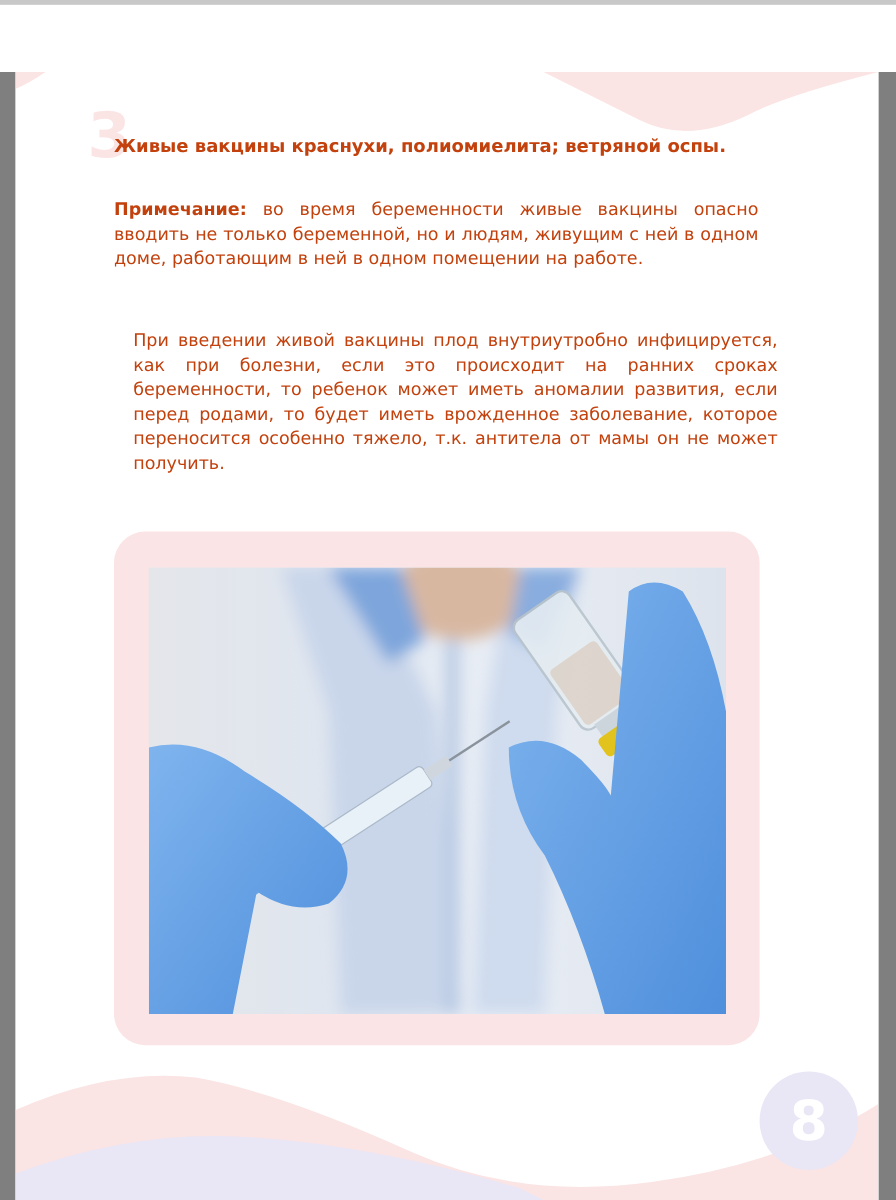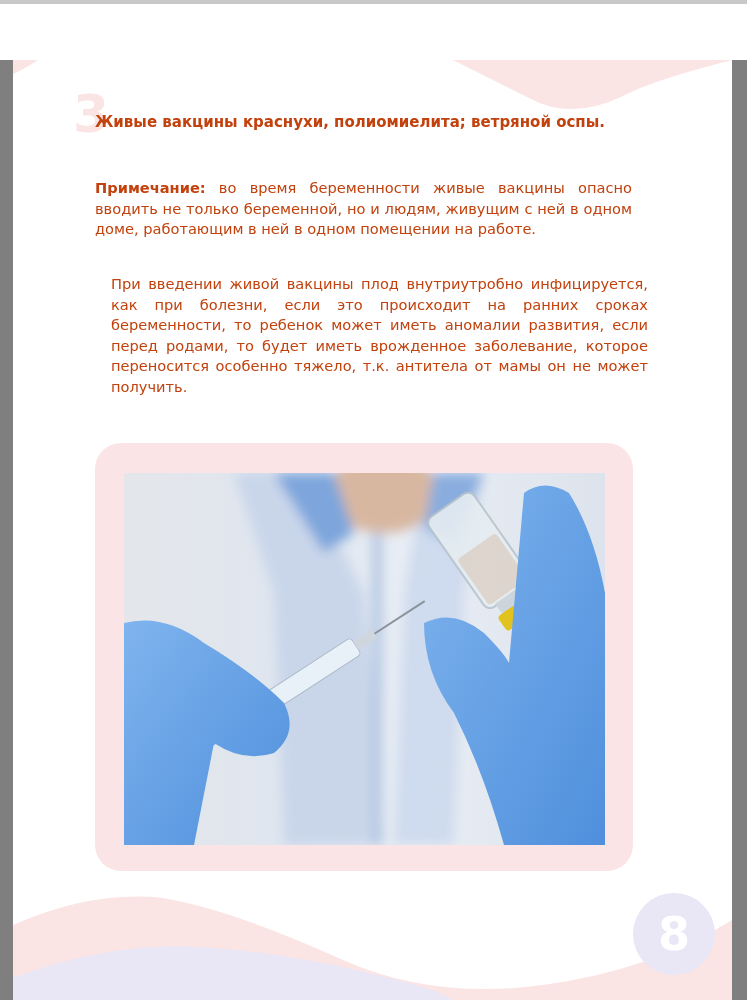--- a/index.html
+++ b/index.html
@@ -7,21 +7,21 @@
   .topbar { position:absolute; left:0; top:0; width:747px; height:4px; background:#c8c8c8; }
   .gutter { position:absolute; top:60px; bottom:0; width:13px; background:#7f7f7f; }
   .gutter.left { left:0; }
   .gutter.right { right:0; width:15px; }
   .page { position:absolute; left:13px; top:60px; width:719px; height:940px; background:#fff; overflow:hidden; }
   .deco-top { position:absolute; left:0; top:0; }
   .deco-bottom { position:absolute; left:0; bottom:0; }
   .bignum { position:absolute; left:60px; top:28px; font-family:"DejaVu Sans", sans-serif; font-weight:bold; font-size:52px; color:#fbe4e4; letter-spacing:-4px; line-height:1; }
   .text { position:absolute; left:82px; width:537px; color:#c2410c; font-size:14.6px; line-height:20.5px; text-align:justify; text-align-last:left; }
   .heading { top:52px; font-weight:bold; font-size:15px; line-height:20px; font-family:"DejaVu Sans", sans-serif; }
-  .note { top:118px; }
+  .note { top:105px; }
   .note b { font-weight:bold; }
   .para2 { top:214px;margin-left:16px; }
   .photo-frame { position:absolute; left:82px; top:383px; width:538px; height:428px; background:#fbe4e5; border-radius:26px; }
   .photo { position:absolute; left:29px; top:30px; width:481px; height:372px; overflow:hidden; background:#e5e9ef; }
   .page-num { position:absolute; left:620px; top:833px; width:82px; height:82px; border-radius:50%; background:#e9e6f6; color:#fff; font-weight:bold; font-size:46px; text-align:center; line-height:82px; font-family:"DejaVu Sans", sans-serif; }
 </style>
 </head>
 <body>
 
 <div class="topbar"></div>

